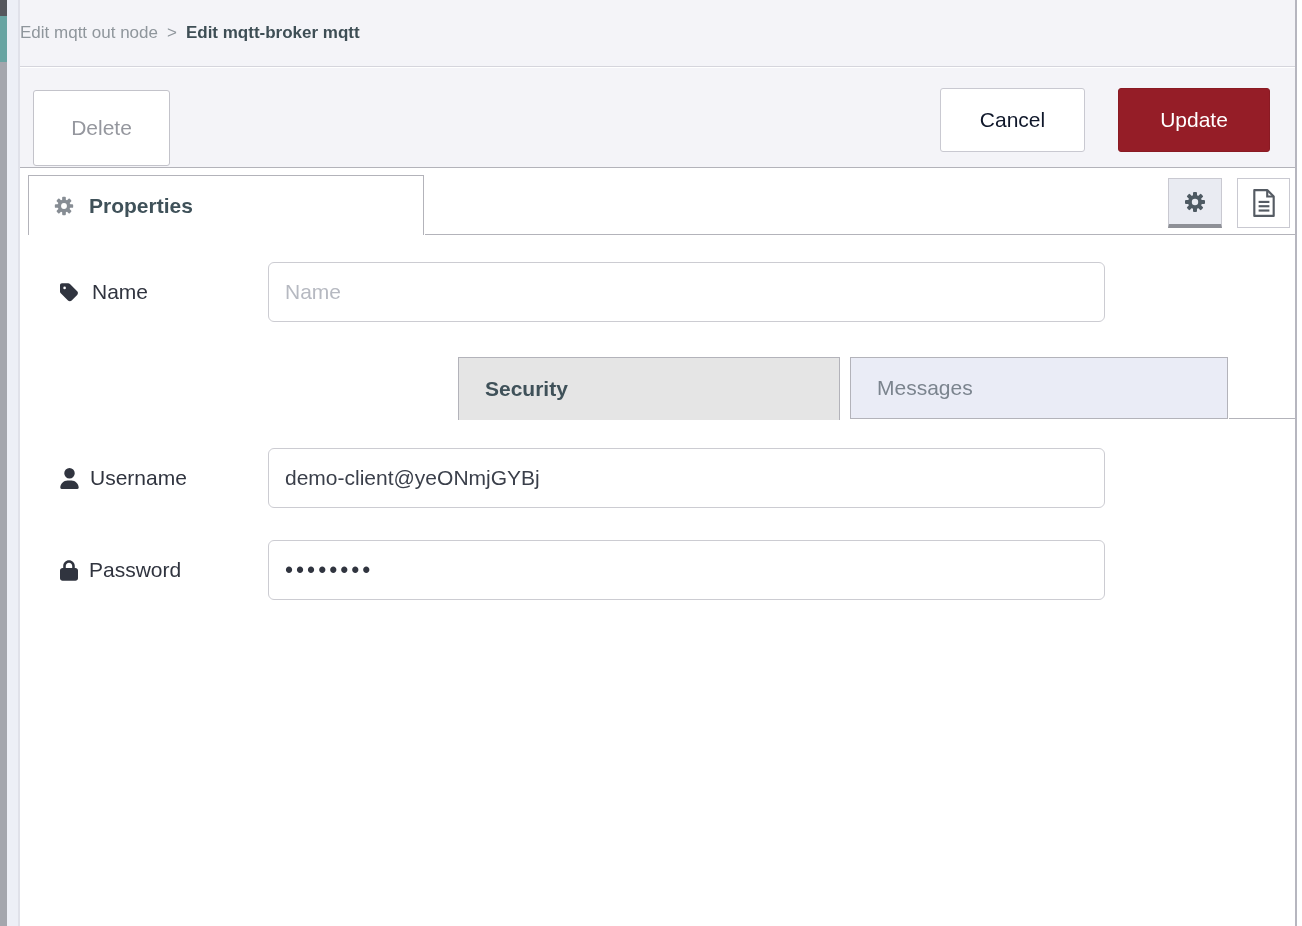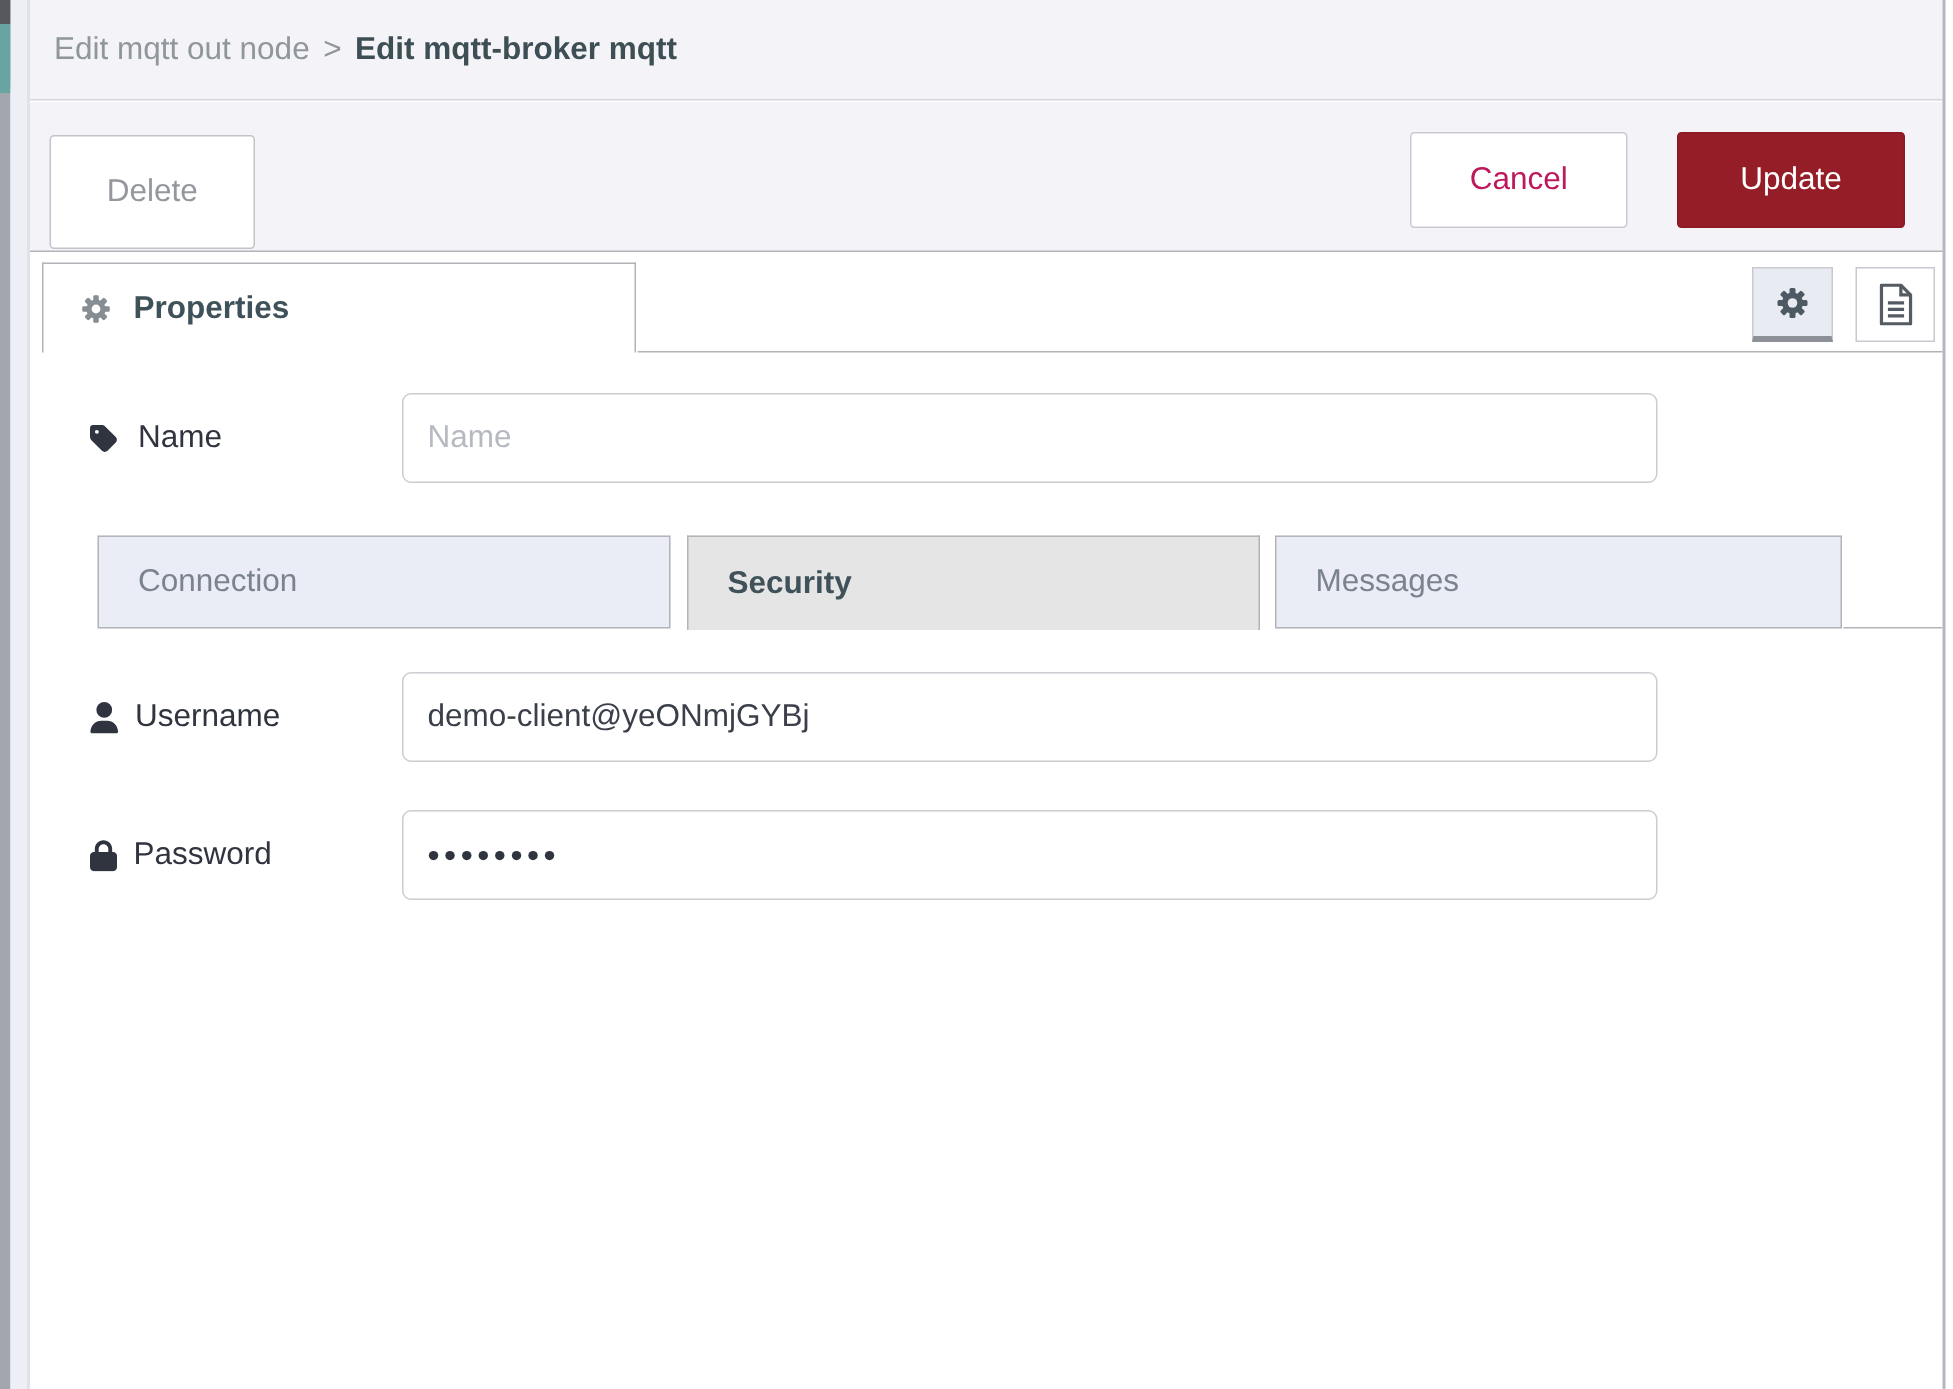--- a/index.html
+++ b/index.html
@@ -22,39 +22,39 @@
   .tray-left-edge { position:absolute; left:18px; top:0; width:2px; height:926px; background:#e0e1e9; }
   .tray-scrollbar { position:absolute; left:21px; top:878px; width:11px; height:48px; background:#babcc3; }
   .tray-right-edge { position:absolute; left:1295px; top:0; width:2px; height:926px; background:#b6b6bf; }
 
   
   .tray { position:absolute; left:20px; top:0; width:1275px; height:926px; background:#fff; }
 
   .tray-header {
     position:absolute; left:0; top:0; width:100%; height:67px;
     background:#f4f4f8; border-bottom:1px solid #d5d5dc;
-    display:flex; align-items:center; padding-left:16px;
-    font-size:21px; color:#8f969c;
+    display:flex; align-items:center; 
+    font-size:17px; color:#8f969c;
   }
   .tray-header .crumb-current { color:#3e4e55; font-weight:bold; }
   .tray-header .crumb-sep { margin:0 9px; color:#8f969c; }
 
   .tray-toolbar {
     position:absolute; left:0; top:68px; width:100%; height:100px;
     background:#f4f4f8; border-bottom:1px solid #b3b3ba;
   }
   .btn {
     position:absolute; display:flex; align-items:center; justify-content:center;
     font-size:21px; border-radius:3px; cursor:pointer;
     font-family:"Liberation Sans", sans-serif;
   }
   .btn-delete { left:13px; top:22px; width:137px; height:76px;
     background:#fff; border:1px solid #c3c3ca; color:#95979e; }
   .btn-cancel { left:920px; top:20px; width:145px; height:64px;
-    background:#fff; border:1px solid #c9c9d1; color:#be185d; }
+    background:#fff; border:1px solid #c9c9d1; color:#0f172a; }
   .btn-update { left:1098px; top:20px; width:152px; height:64px;
     background:#951d27; border:1px solid #8a1a23; color:#fff; }
 
   
   .tabband { position:absolute; left:0; top:169px; width:100%; height:66px; background:#fff; }
   .properties-tab {
     position:absolute; left:8px; top:6px; width:396px; height:60px;
     background:#fff; border:1px solid #b3b3ba; border-bottom:none;
     display:flex; align-items:center; gap:14px; padding-left:24px;
     font-size:21px; font-weight:bold; color:#3f5159;
@@ -185,23 +185,20 @@
       <span>
         <svg width="21" height="21" viewBox="0 0 512 512">
           <path fill="#30343f" d="M0 80V229.5c0 17 6.7 33.3 18.7 45.3l176 176c25 25 65.5 25 90.5 0L418.7 317.3c25-25 25-65.5 0-90.5l-176-176C230.7 38.7 214.5 32 197.5 32H48C21.5 32 0 53.5 0 80zm112 32a32 32 0 1 1 0 64 32 32 0 1 1 0-64z"></path>
         </svg>
       </span>
       <span>Name</span>
     </div>
     <input class="text-input row-name" type="text" placeholder="Name" style="">
 
     <div class="subtabs">
-      <div class="subtab subtab-connection">
-        <span>Connection</span>
-      </div>
       <div class="subtab subtab-security">
         <span>Security</span>
       </div>
       <div class="subtab subtab-messages">
         <span>Messages</span>
       </div>
       <div class="subtabs-rule"></div>
     </div>
 
     <div class="field-label row-user">

